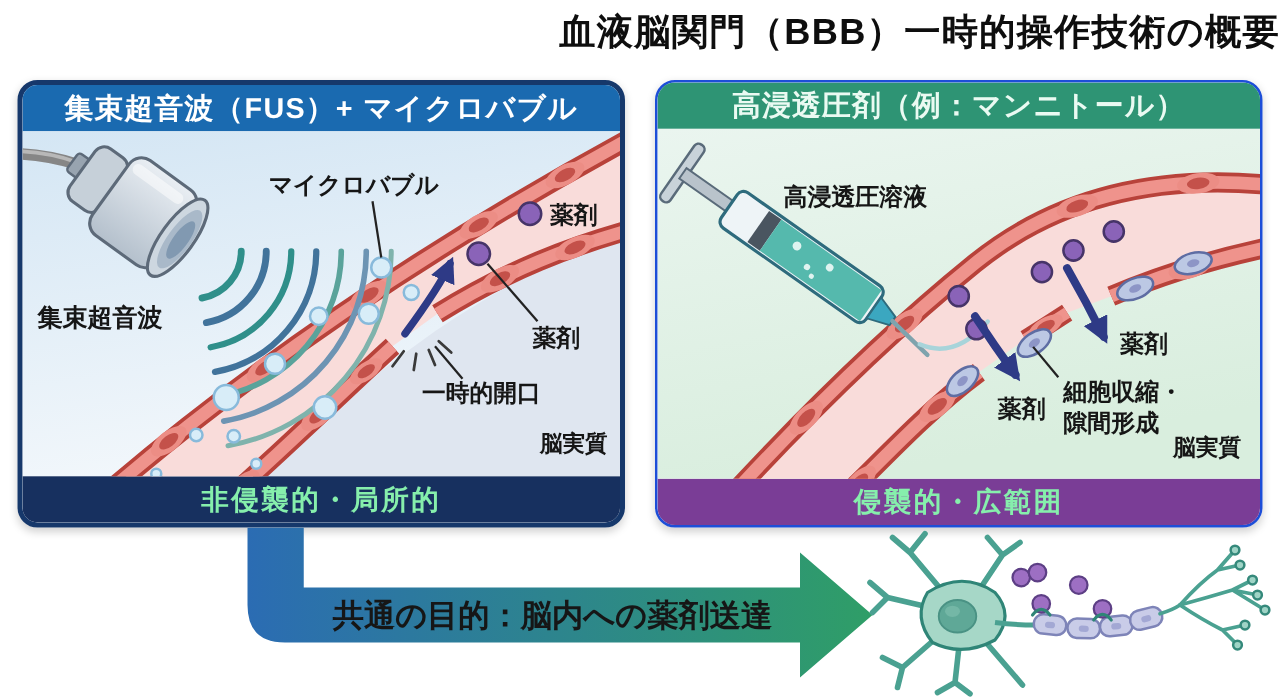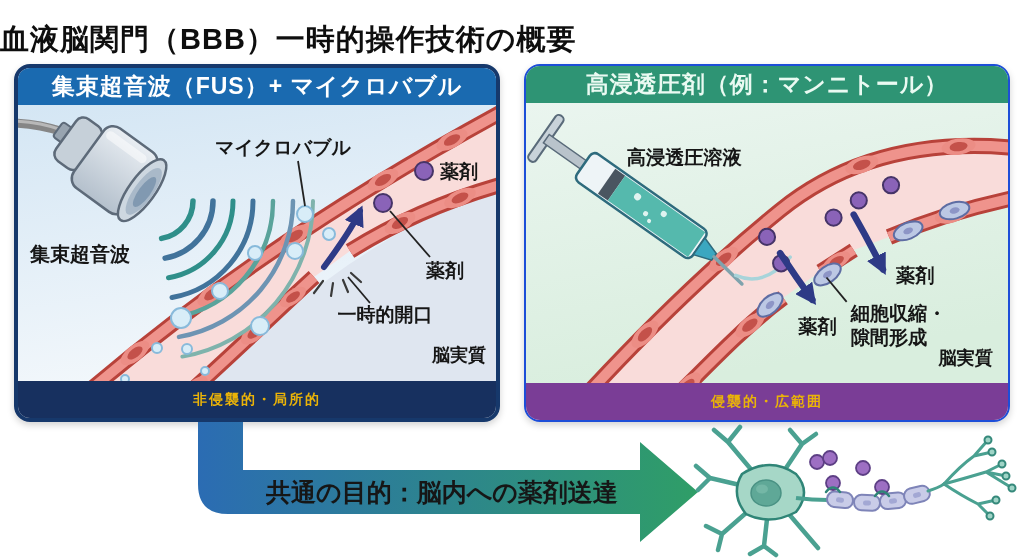--- a/index.html
+++ b/index.html
@@ -1,40 +1,40 @@
 <!DOCTYPE html>
 <html><head>
 <meta charset="utf-8">
 <style>
   html,body{margin:0;padding:0;}
   body{
     width:1024px;height:559px;background:#ffffff;overflow:hidden;position:relative;
     font-family:"Liberation Sans","DejaVu Sans",sans-serif;
   }
   .title{
-    position:absolute;left:0;top:20px;width:1024px;text-align:left;
+    position:absolute;left:0;top:6px;width:1024px;text-align:right;
     font-size:29px;font-weight:700;color:#0e0e0e;letter-spacing:1px;
   }
   .panel{
     position:absolute;top:64px;width:486px;height:358px;border-radius:16px;
     display:flex;flex-direction:column;overflow:hidden;box-sizing:border-box;
     box-shadow:0 3px 7px rgba(0,0,0,.18);
   }
   .panel.left{left:14px;border:4px solid #16386b;}
   .panel.right{left:524px;border:2px solid #1d4ed8;}
   .panel-header{
     height:37px;flex:0 0 37px;display:flex;align-items:center;justify-content:center;
     font-size:23px;font-weight:700;color:#ffffff;letter-spacing:1px;
   }
   .panel.left  .panel-header{background:#1a6ab0;}
   .panel.right .panel-header{background:#2e9474;color:#eafaf2;}
   .panel-content{flex:1 1 auto;position:relative;}
   .panel-footer{
     height:37px;flex:0 0 37px;display:flex;align-items:center;justify-content:center;
-    font-size:14px;font-weight:700;color:#eab308;letter-spacing:2px;
+    font-size:22px;font-weight:700;color:#86efac;letter-spacing:2px;
   }
   .panel.left  .panel-footer{background:#17305f;}
   .panel.right .panel-footer{background:#7a3d96;}
   .panel-content svg{display:block;width:100%;height:100%;}
   svg text{font-family:"Liberation Sans","DejaVu Sans",sans-serif;font-weight:700;fill:#161616;}
   .bottom-arrow-svg{position:absolute;left:190px;top:422px;width:520px;height:137px;}
   .neuron-svg{position:absolute;left:690px;top:422px;width:334px;height:137px;}
 </style>
 </head>
 <body>

